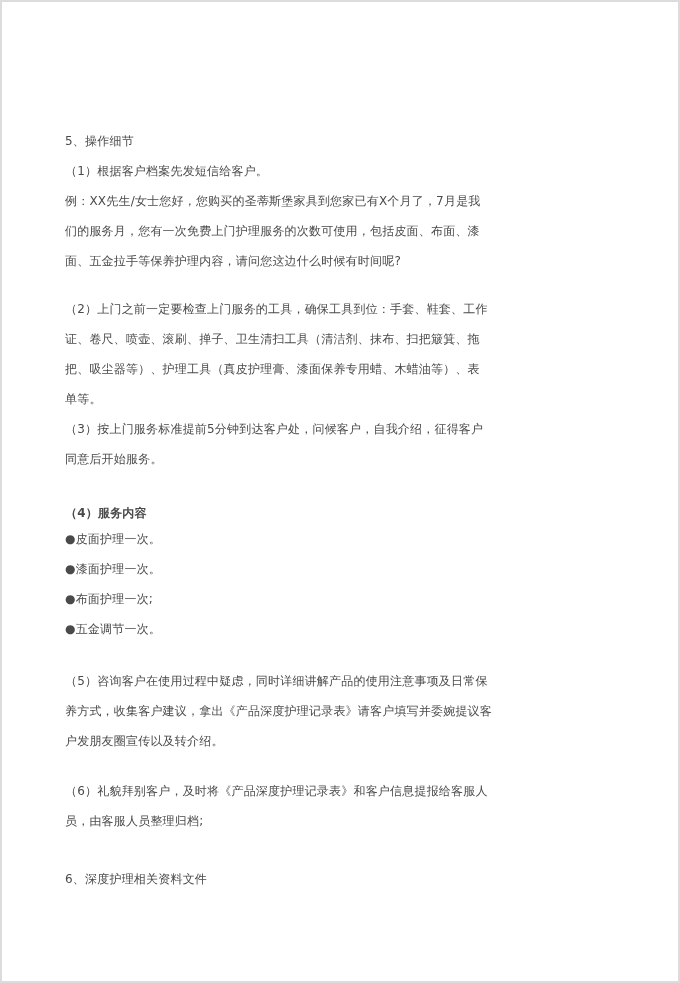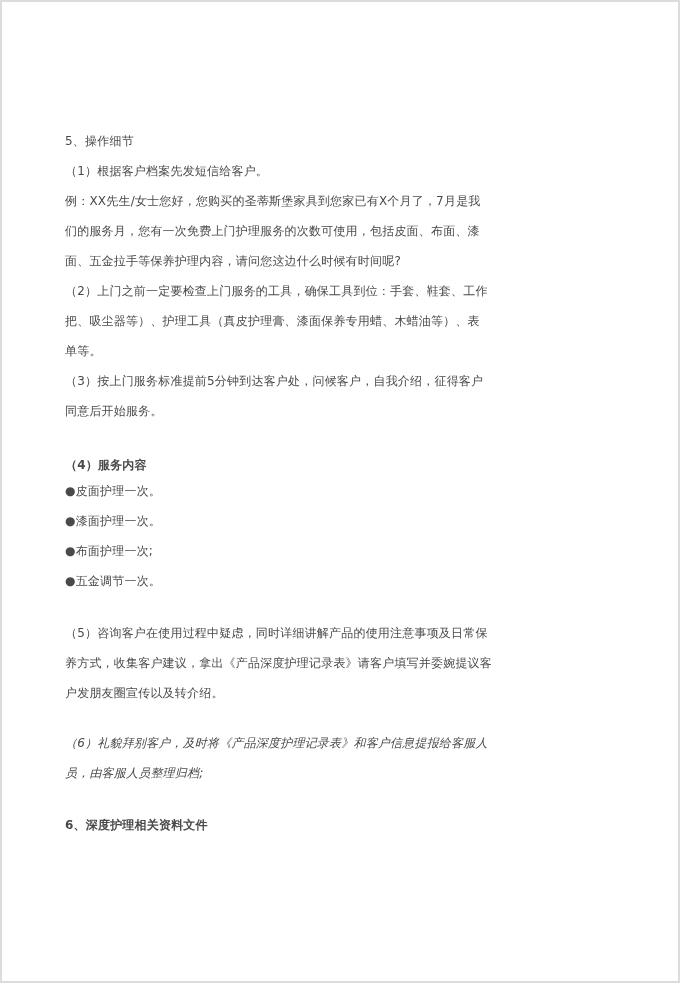--- a/index.html
+++ b/index.html
@@ -27,26 +27,26 @@
   .block {
     margin: 0;
   }
   .line {
     font-size: 12px;
     line-height: 30px;
     height: 30px;
     white-space: nowrap;
     letter-spacing: 0.2px;
   }
-  .m18 { }
+  .m18 { margin-top: 18px; }
   .m22 { margin-top: 22px; }
   .m25 { }
   .m24 { margin-top: 24px; font-weight: bold; }
-  .m20 { margin-top: 20px; font-style: italic; }
-  .m28 { margin-top: 22px; font-weight: bold; }
+  .m20 { margin-top: 20px; }
+  .m28 { margin-top: 28px; }
   .mneg4 { margin-top: -4px; }
 </style>
 </head>
 <body>
 
 <div class="page">
   <div class="doc-content">
 
     <div class="block">
       <div class="line">5、操作细节</div>
@@ -57,20 +57,21 @@
     </div>
 
     <div class="block">
       <div class="line">例：XX先生/女士您好，您购买的圣蒂斯堡家具到您家已有X个月了，7月是我</div>
       <div class="line">们的服务月，您有一次免费上门护理服务的次数可使用，包括皮面、布面、漆</div>
       <div class="line">面、五金拉手等保养护理内容，请问您这边什么时候有时间呢?</div>
     </div>
 
     <div class="block m18">
       <div class="line">（2）上门之前一定要检查上门服务的工具，确保工具到位：手套、鞋套、工作</div>
+      <div class="line">证、卷尺、喷壶、滚刷、掸子、卫生清扫工具（清洁剂、抹布、扫把簸箕、拖</div>
       <div class="line">把、吸尘器等）、护理工具（真皮护理膏、漆面保养专用蜡、木蜡油等）、表</div>
       <div class="line">单等。</div>
     </div>
 
     <div class="block m25">
       <div class="line">（3）按上门服务标准提前5分钟到达客户处，问候客户，自我介绍，征得客户</div>
       <div class="line">同意后开始服务。</div>
     </div>
 
     <div class="block m24">

